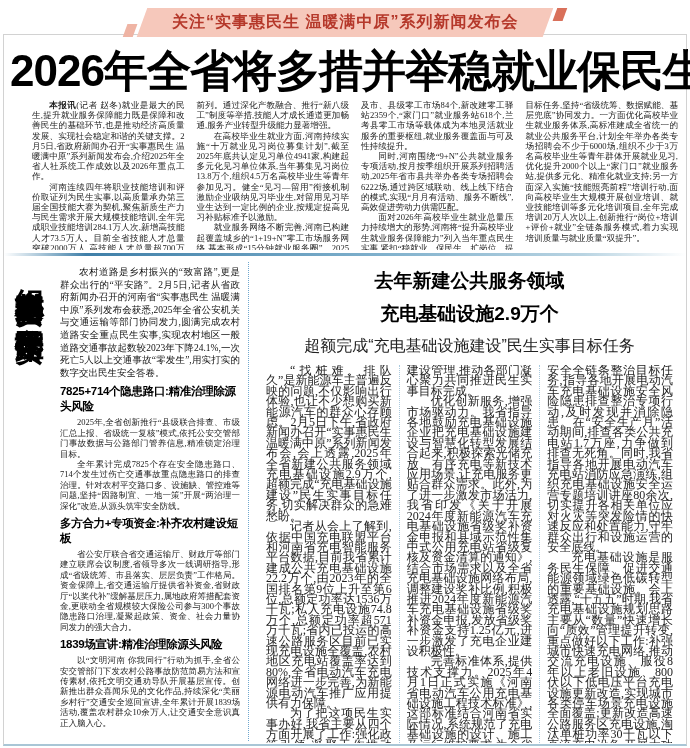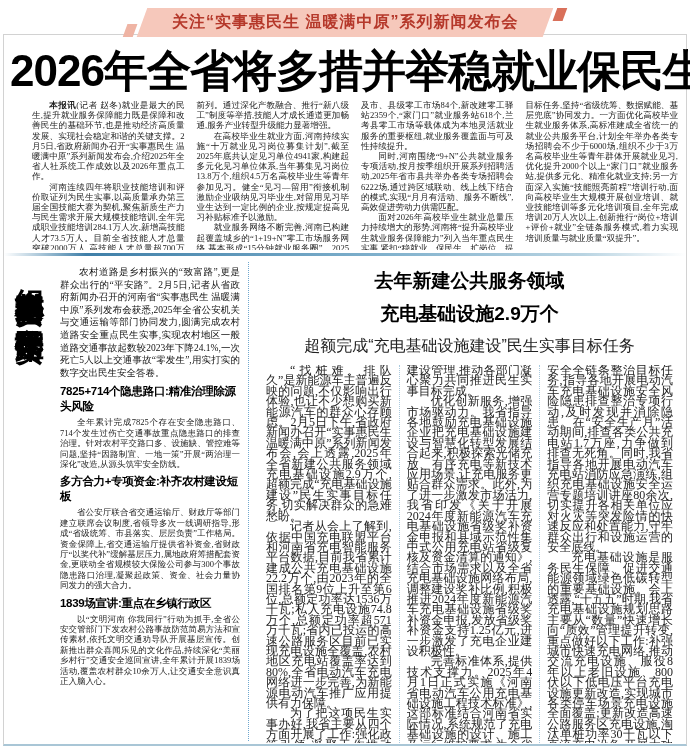--- a/index.html
+++ b/index.html
@@ -100,24 +100,25 @@
 
 <div class="divider"></div>
 
 <div class="bottom">
 
   <div class="left-article">
     <div class="vtitle">织密农村道路安全网　守护民生平安路</div>
     <div class="left-body">
       <p class="intro">农村道路是乡村振兴的“致富路”,更是群众出行的“平安路”。2月5日,记者从省政府新闻办召开的河南省“实事惠民生 温暖满中原”系列发布会获悉,2025年全省公安机关与交通运输等部门协同发力,圆满完成农村道路安全重点民生实事,实现农村地区一般道路交通事故起数较2023年下降24.1%,一次死亡5人以上交通事故“零发生”,用实打实的数字交出民生安全答卷。</p>
       <h3>7825+714个隐患路口:精准治理除源头风险</h3>
+      <p>2025年,全省创新推行“县级联合排查、市级汇总上报、省级统一复核”模式,依托公安交管部门事故数据与公路部门管养信息,精准锁定治理目标。</p>
       <p>全年累计完成7825个存在安全隐患路口、714个发生过伤亡交通事故重点隐患路口的排查治理。针对农村平交路口多、设施缺、管控难等问题,坚持“因路制宜、一地一策”开展“两治理一深化”改造,从源头筑牢安全防线。</p>
       <h3>多方合力+专项资金:补齐农村建设短板</h3>
       <p>省公安厅联合省交通运输厅、财政厅等部门建立联席会议制度,省领导多次一线调研指导,形成“省级统筹、市县落实、层层负责”工作格局。资金保障上,省交通运输厅提供省补资金,省财政厅“以奖代补”缓解基层压力,属地政府筹措配套资金,更联动全省规模较大保险公司参与300个事故隐患路口治理,凝聚起政策、资金、社会力量协同发力的强大合力。</p>
-      <h3>1839场宣讲:重点在乡镇行政区</h3>
+      <h3>1839场宣讲:精准治理除源头风险</h3>
       <p>以“文明河南 你我同行”行动为抓手,全省公安交管部门下发农村公路事故防范简易方法和宣传素材,依托文明交通劝导队开展基层宣传。创新推出群众喜闻乐见的文化作品,持续深化“美丽乡村行”交通安全巡回宣讲,全年累计开展1839场活动,覆盖农村群众10余万人,让交通安全意识真正入脑入心。</p>
 
     </div>
   </div>
 
   <div class="vsep"></div>
 
   <div class="right-article">
     <div class="c-headline">
       <div>去年新建公共服务领域</div>

